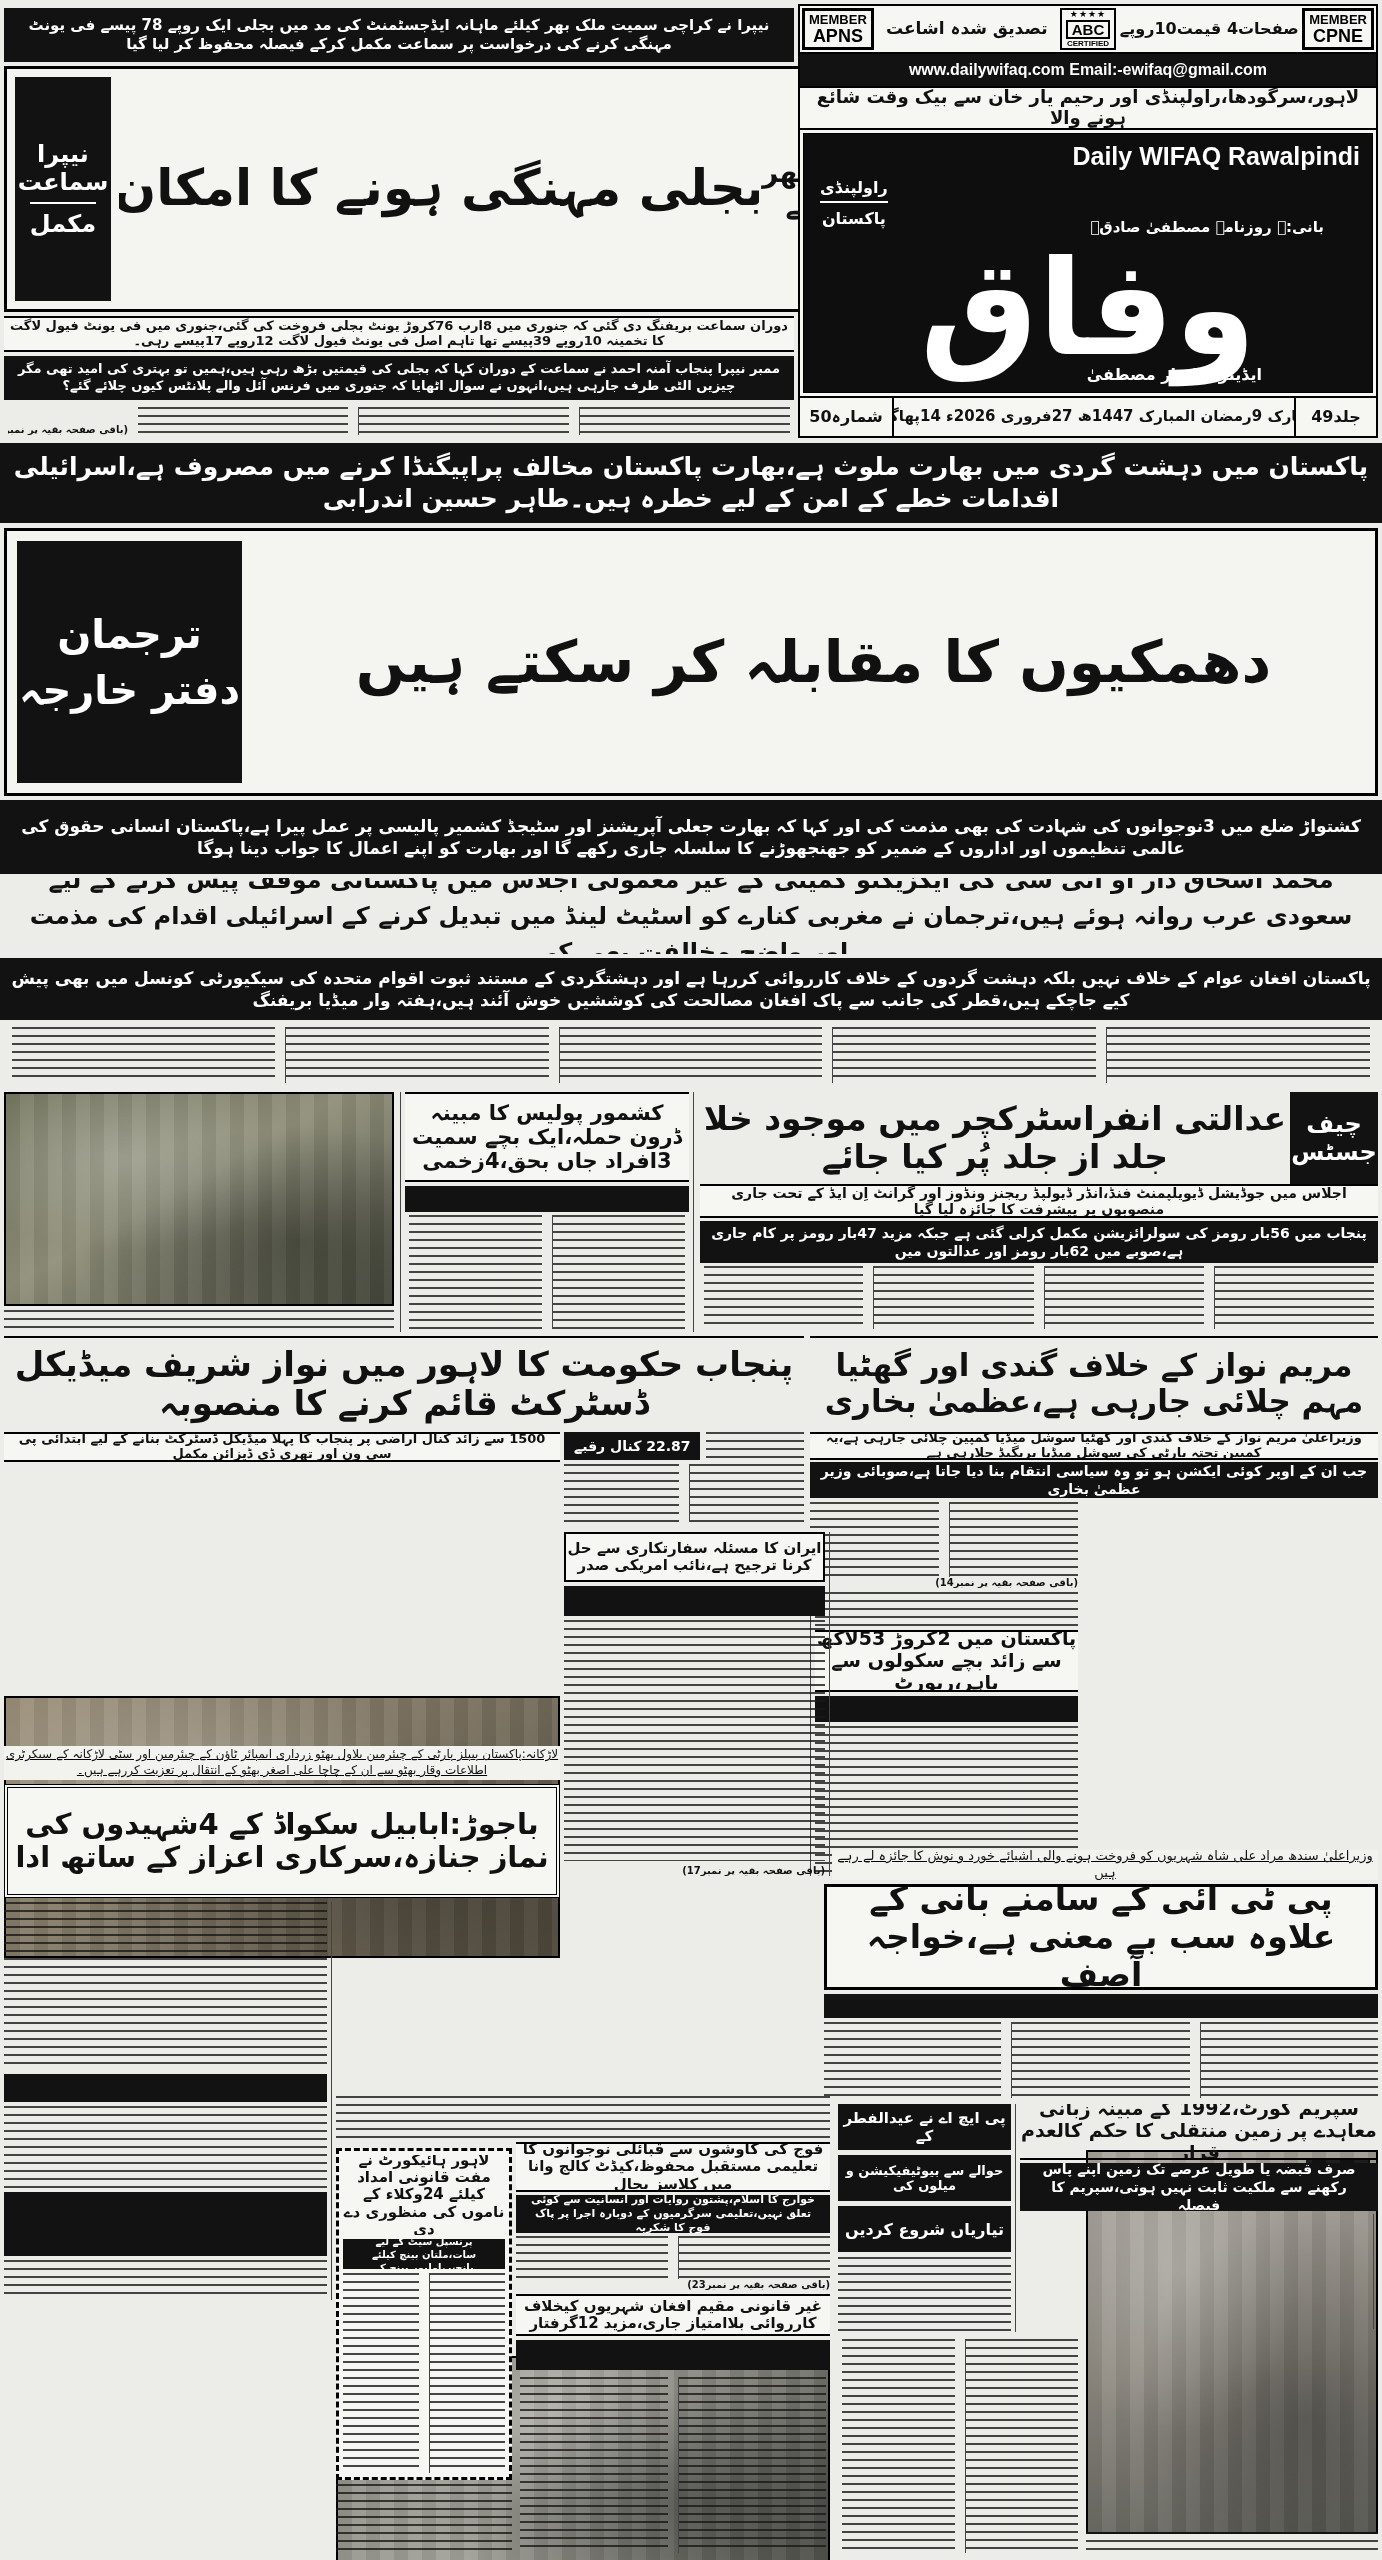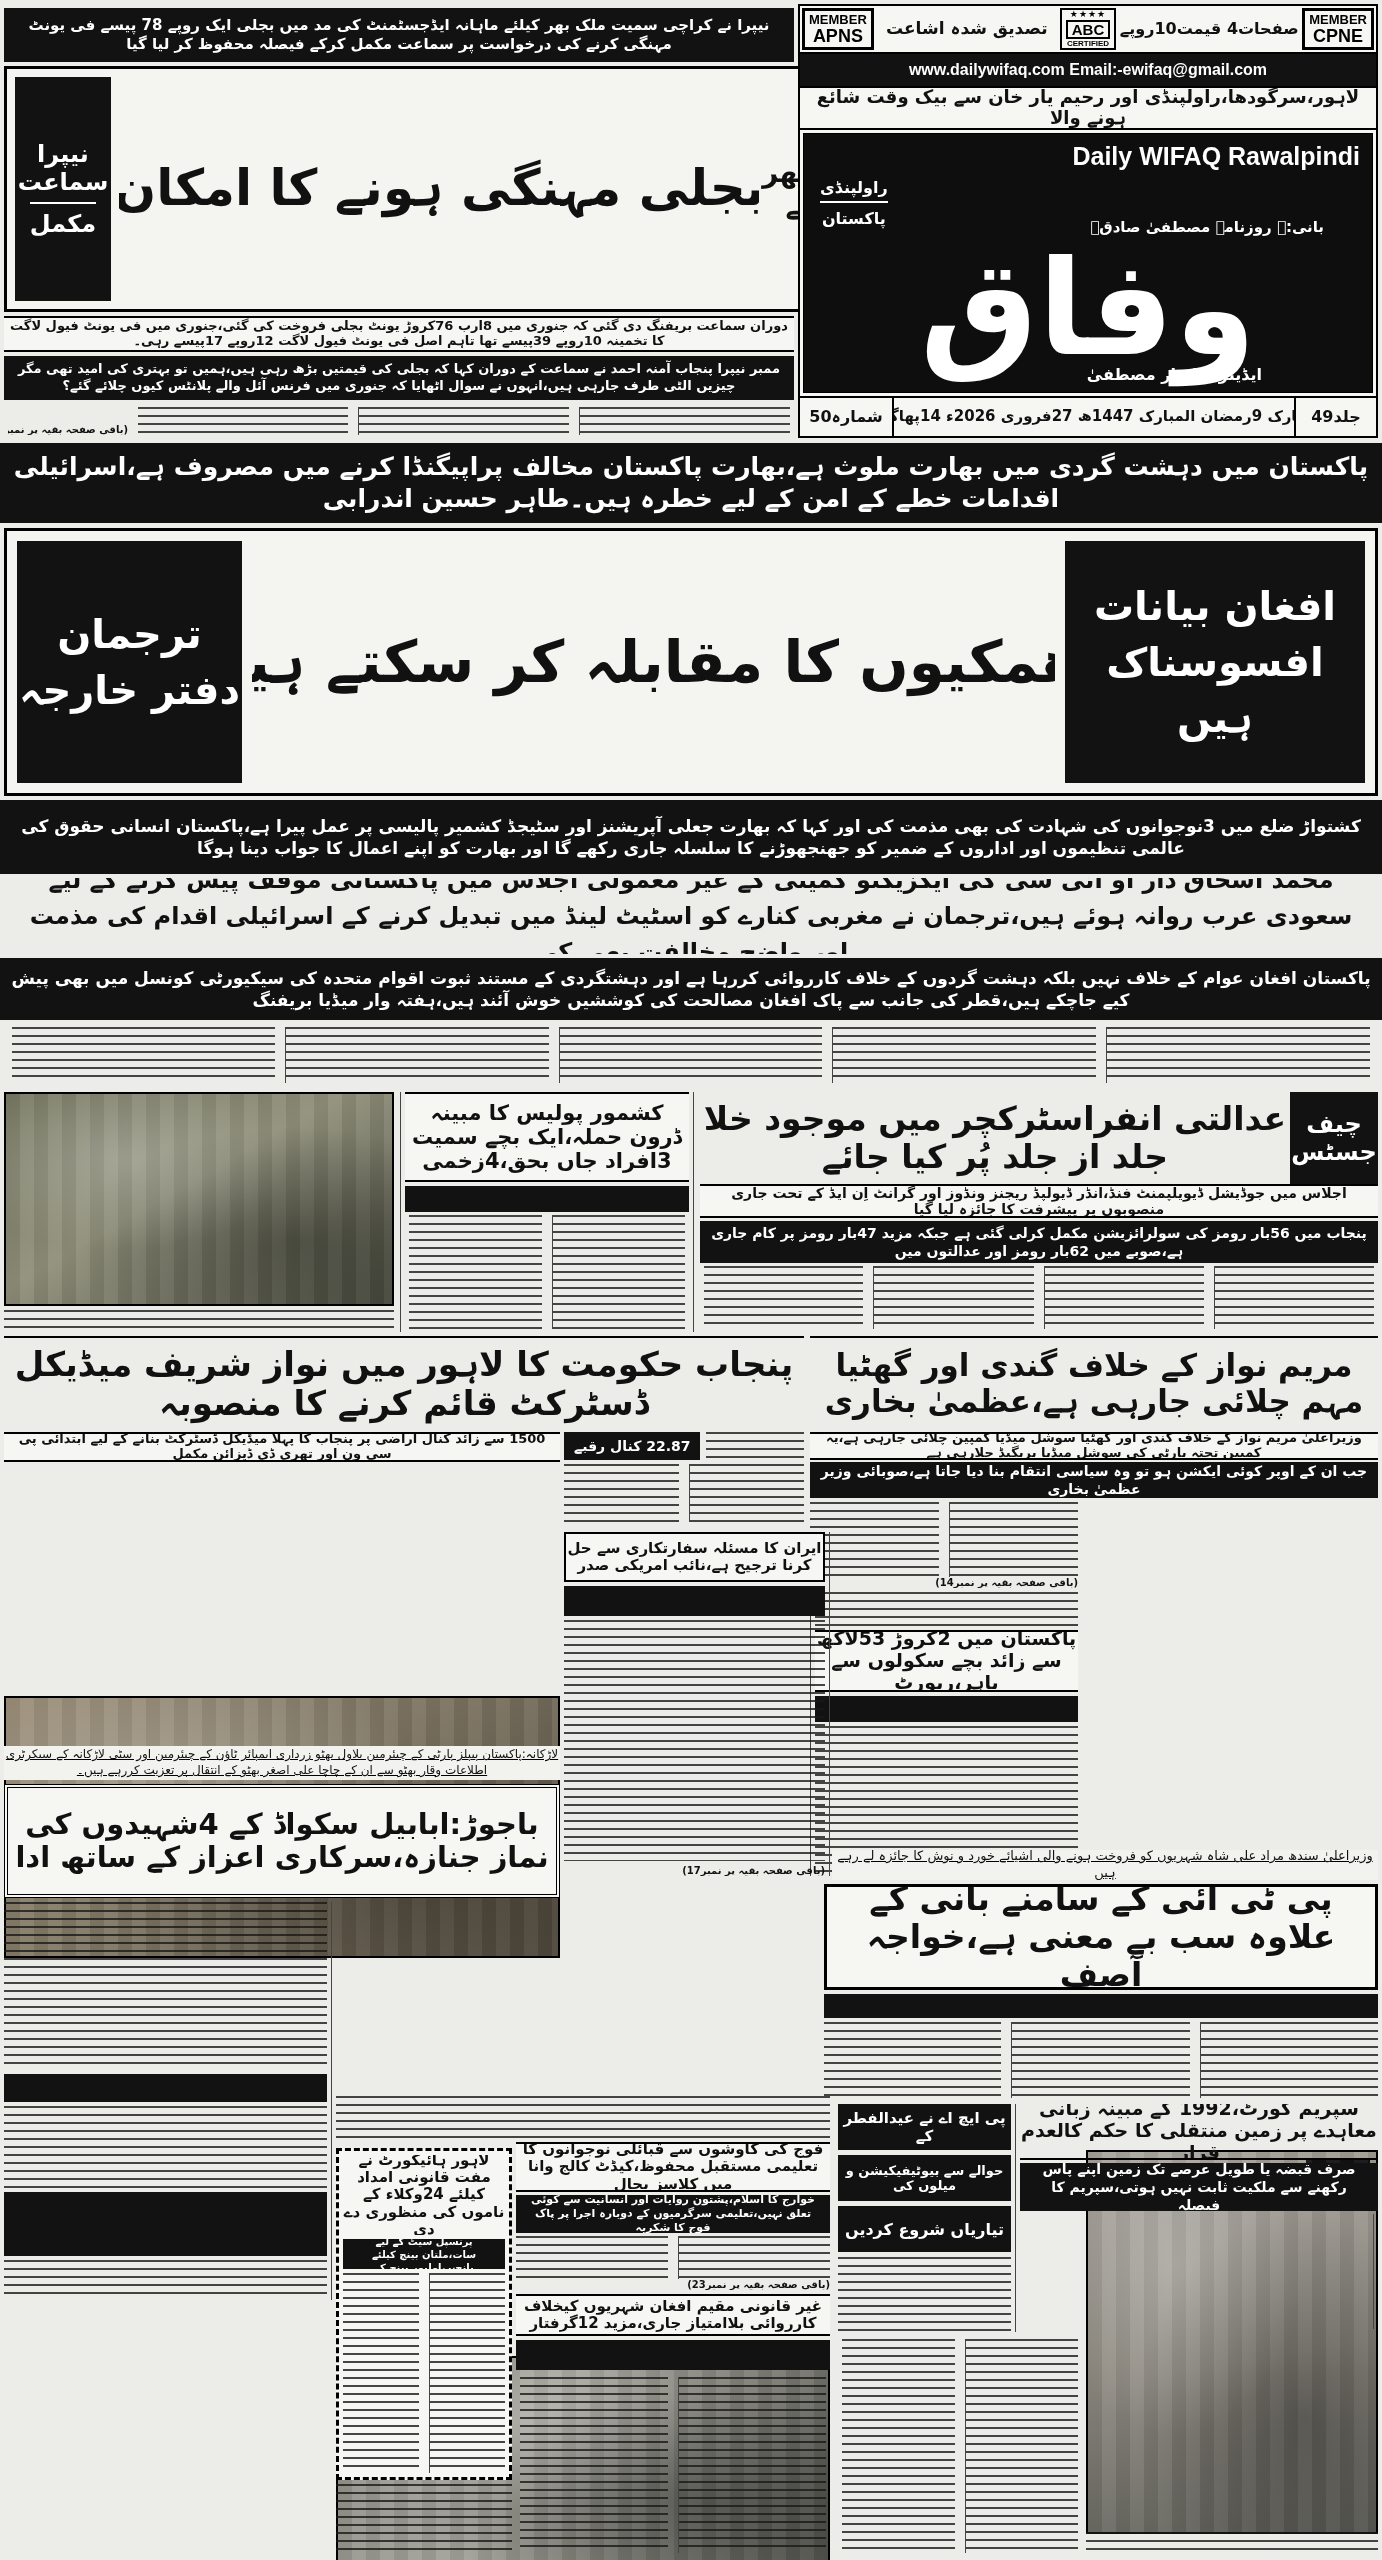--- a/index.html
+++ b/index.html
@@ -127,23 +127,20 @@
     <span class="u" style="font-size:25px;">پاکستان میں دہشت گردی میں بھارت ملوث ہے،بھارت پاکستان مخالف پراپیگنڈا کرنے میں مصروف ہے،اسرائیلی اقدامات خطے کے امن کے لیے خطرہ ہیں۔طاہر حسین اندرابی</span>
   </div>
 
   <div class="ab box" style="top:528px;left:4px;width:1374px;height:268px;display:flex;">
     <div class="blackbox" style="width:225px;margin:10px;">
       <span class="u" style="font-size:40px;line-height:1.4;">ترجمان دفتر خارجہ</span>
     </div>
     <div class="hl" style="flex:1;">
       <span class="u" style="font-size:58px;white-space:nowrap;">دھمکیوں کا مقابلہ کر سکتے ہیں</span>
     </div>
-    <div class="blackbox" style="width:300px;margin:10px;">
-      <span class="u" style="font-size:40px;line-height:1.4;">افغان بیانات افسوسناک ہیں</span>
-    </div>
   </div>
 
   <div class="ab strip" style="top:800px;left:0;width:1382px;height:74px;">
     <span class="u" style="font-size:17px;">کشتواڑ ضلع میں 3نوجوانوں کی شہادت کی بھی مذمت کی اور کہا کہ بھارت جعلی آپریشنز اور سٹیجڈ کشمیر پالیسی پر عمل پیرا ہے،پاکستان انسانی حقوق کی عالمی تنظیموں اور اداروں کے ضمیر کو جھنجھوڑنے کا سلسلہ جاری رکھے گا اور بھارت کو اپنے اعمال کا جواب دینا ہوگا</span>
   </div>
 
   <div class="ab hl" style="top:878px;left:8px;width:1366px;height:76px;">
     <span class="u" style="font-size:24px;line-height:1.5;">محمد اسحاق ڈار او آئی سی کی ایگزیکٹو کمیٹی کے غیر معمولی اجلاس میں پاکستانی موقف پیش کرنے کے لیے سعودی عرب روانہ ہوئے ہیں،ترجمان نے مغربی کنارے کو اسٹیٹ لینڈ میں تبدیل کرنے کے اسرائیلی اقدام کی مذمت اور واضح مخالفت بھی کی</span>
   </div>
 

